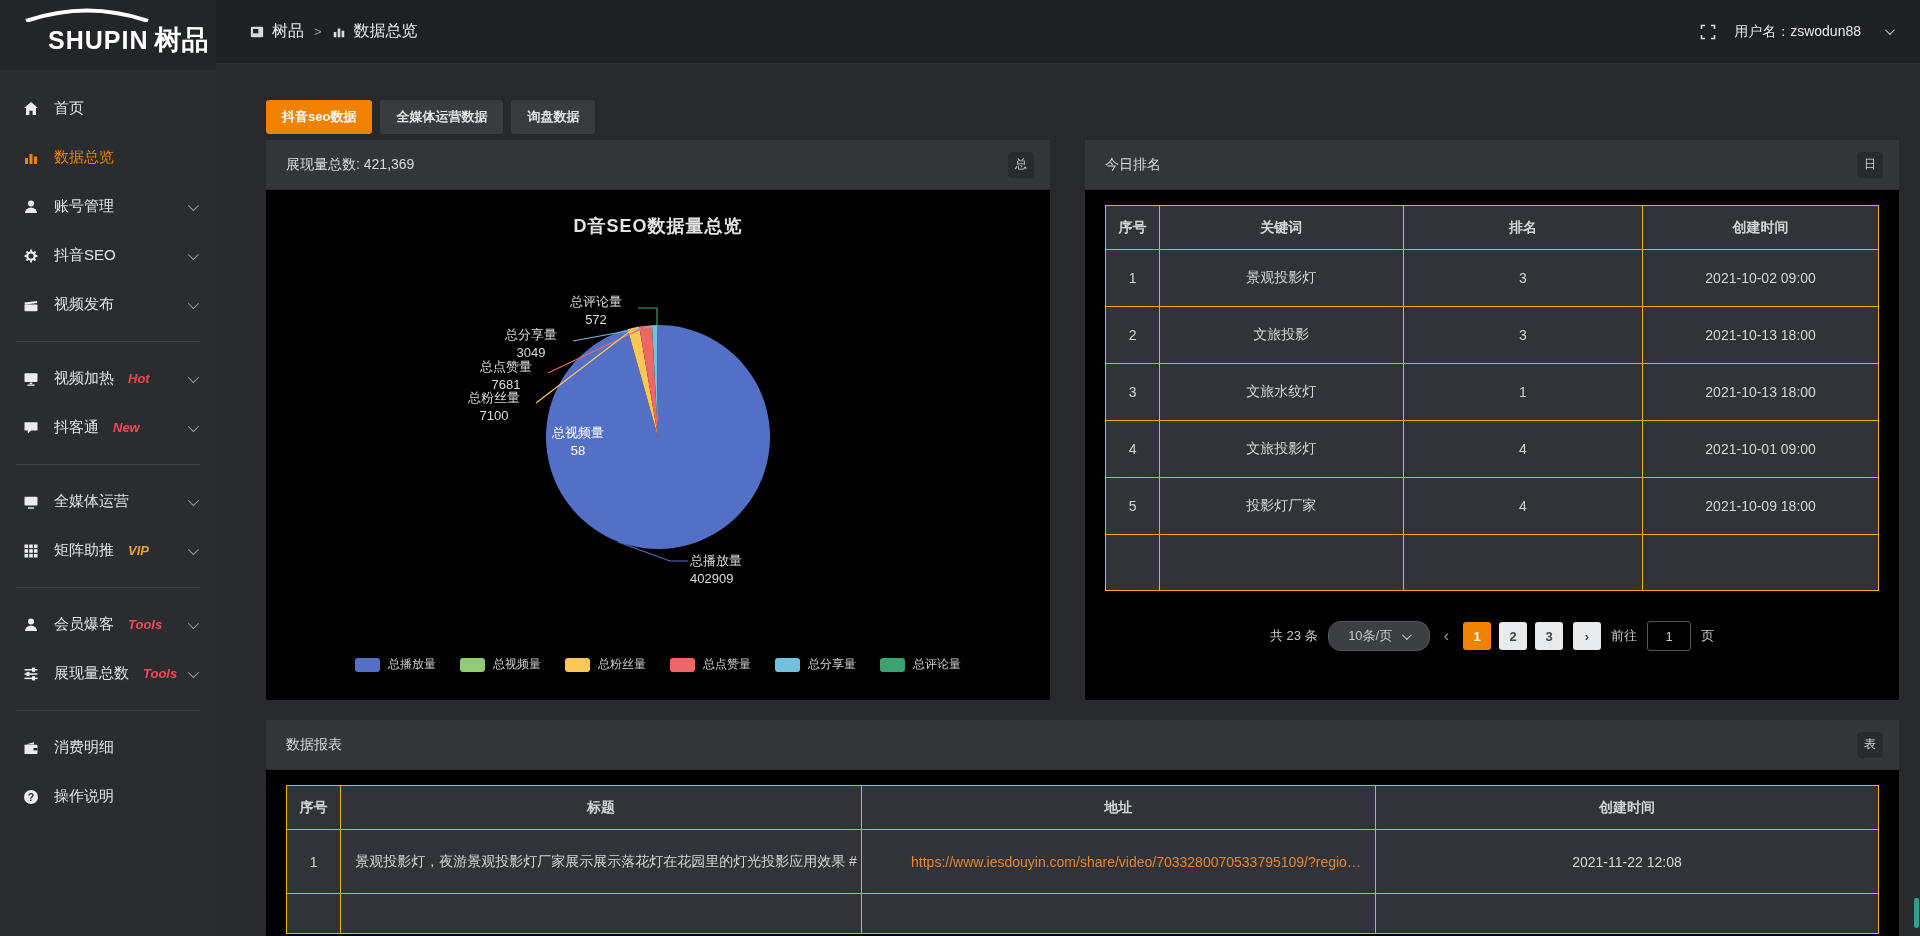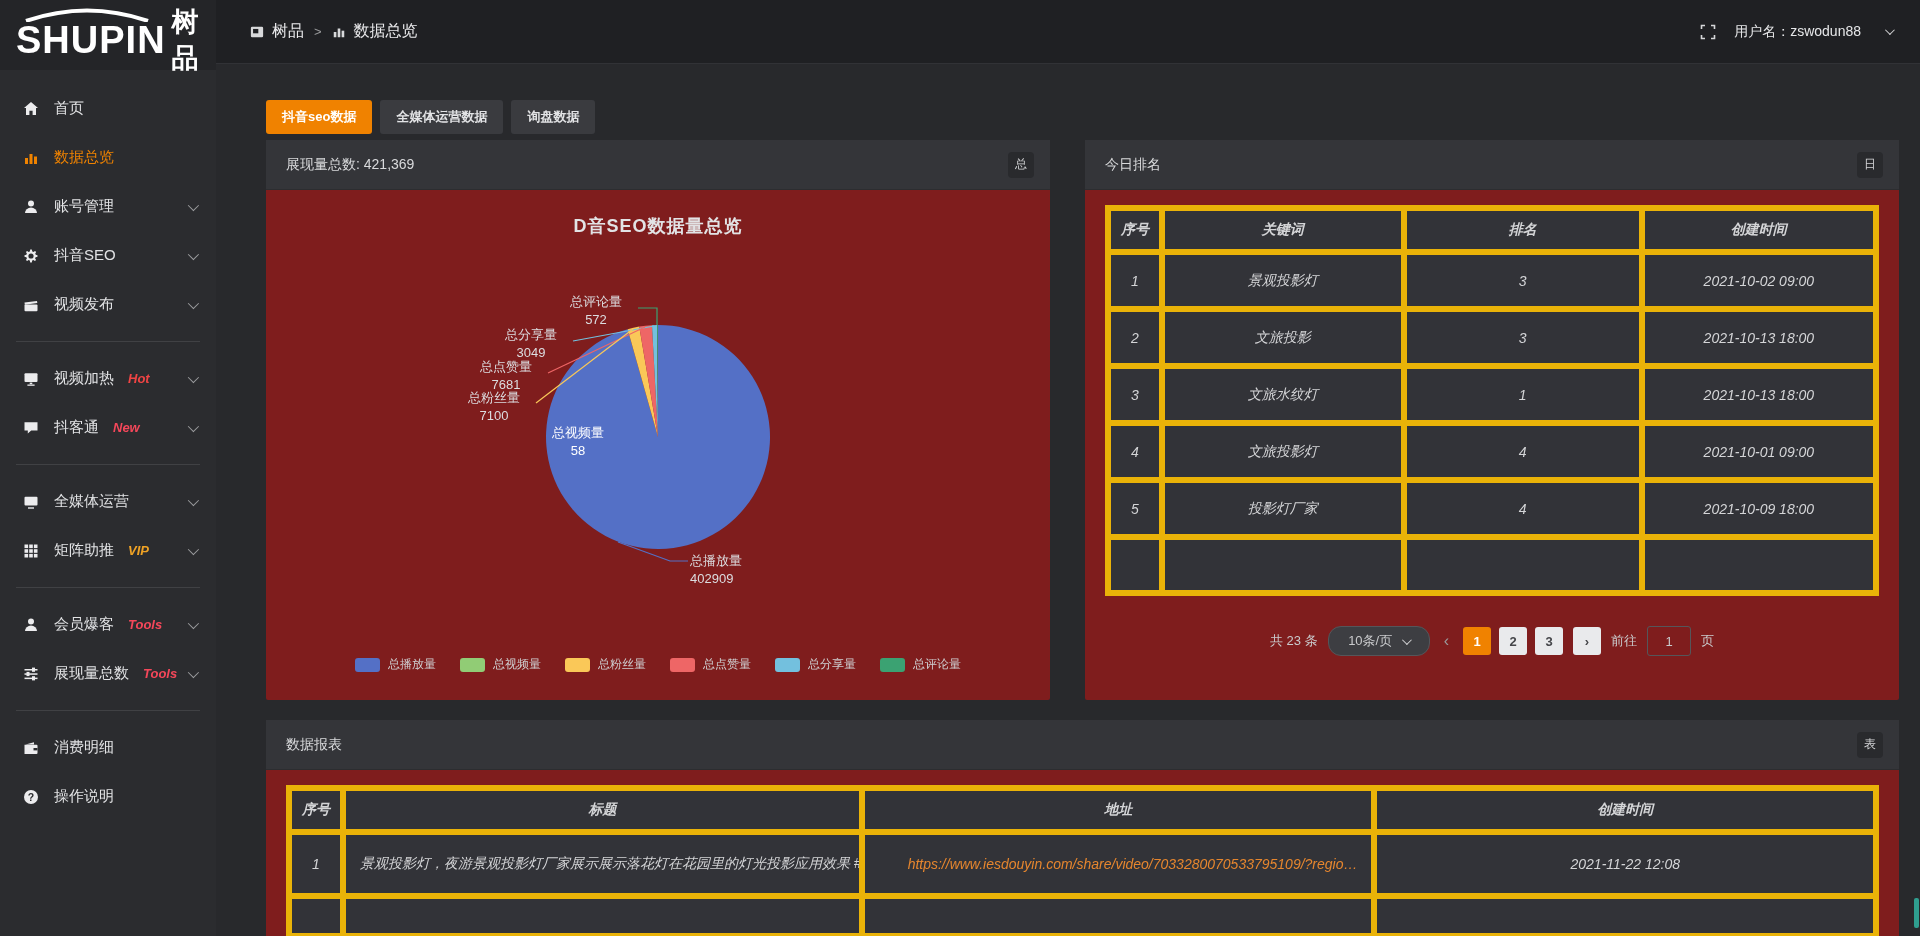--- a/index.html
+++ b/index.html
@@ -5,21 +5,21 @@
   * { margin:0; padding:0; box-sizing:border-box; }
   html,body { width:1920px; height:936px; overflow:hidden; }
   body {
     font-family:"Liberation Sans","DejaVu Sans",sans-serif;
     background:#28292c; color:#d5d6d8; position:relative;
   }
   
   .sidebar { position:absolute; left:0; top:0; width:216px; height:936px; background:#2b2c2f; z-index:5; }
   .logo { height:70px; background:#242528; display:flex; align-items:center; padding-left:16px; position:relative; }
   .logo-arc { position:absolute; left:22px; top:8px; }
-  .logo-en { font-size:38px; font-weight:bold; color:#fff; letter-spacing:1px; margin-top:10px; }
+  .logo-en { font-size:25px; font-weight:bold; color:#fff; letter-spacing:1px; margin-top:10px;margin-left:32px; }
   .logo-cn { font-size:27px; font-weight:bold; color:#fff; margin-left:6px; margin-top:10px; }
   .menu { padding-top:14px; }
   .menu-item { height:49px; display:flex; align-items:center; padding:0 20px 0 22px; cursor:pointer; color:#e2e3e5; font-size:15px; }
   .menu-item .icon { width:18px; height:16px; margin-right:14px; display:inline-flex; align-items:center; justify-content:center; color:#ececee; }
   .menu-item.active { color:#f08300; }
   .menu-item.active .icon { color:#f08300; }
   .mi-label { flex:0 0 auto; }
   .mi-badge { font-size:13px; font-weight:bold; font-style:italic; margin-left:14px; }
   .mi-chev { margin-left:auto; width:8px; height:8px; border-right:1.5px solid #9b9c9e; border-bottom:1.5px solid #9b9c9e; transform:rotate(45deg) translateY(-2px); }
   .menu-divider { height:1px; background:#404144; margin:12px 16px; }
@@ -32,21 +32,21 @@
   .topbar-right { margin-left:auto; display:flex; align-items:center; gap:18px; font-size:14px; color:#e6e7e9; }
   .fs-icon { display:inline-flex; cursor:pointer; }
   .user-chip { display:flex; align-items:center; gap:24px; cursor:pointer; }
   .chev-sm { width:7px; height:7px; border-right:1.5px solid #cfcfd1; border-bottom:1.5px solid #cfcfd1; transform:rotate(45deg) translateY(-2px); }
   
   .content { position:absolute; left:216px; top:64px; right:0; bottom:0; padding:36px 21px 0 50px; background:#28292c; }
   .tabs { display:flex; gap:8px; height:34px; }
   .tab { height:34px; padding:0 16px; display:flex; align-items:center; font-size:13px; border-radius:3px;
     background:#3a3b3f; color:#e3e4e6; cursor:pointer; font-weight:bold; }
   .tab.active { background:#f08200; color:#fff; }
-  .panel { background:#7f1d1d; border-radius:2px; }
+  .panel { background:#000000; border-radius:2px; }
   .panel-header { height:50px; background:#343539; display:flex; align-items:center; padding:0 16px 0 20px;
     font-size:14px; color:#d9dadc; border-bottom:1px solid #2c2d30; }
   .panel-badge { margin-left:auto; width:26px; height:26px; background:#292a2d; border-radius:4px; color:#d2d3d5;
     font-size:12px; display:flex; align-items:center; justify-content:center; cursor:pointer; }
   .panels-row { display:flex; gap:35px; margin-top:6px; }
   .panel-left { width:784px; height:560px; }
   .panel-right { flex:1; height:560px; }
   
   .chart-body { position:relative; width:100%; height:509px; }
   .chart-title { position:absolute; left:0; right:0; top:24px; text-align:center; font-size:18px; font-weight:600;
@@ -55,22 +55,22 @@
   .pie-label { position:absolute; font-size:13px; color:#dcdde0; line-height:1.4; text-align:center; }
   .pie-label .v { display:block; }
   .pl-play { text-align:left; }
   .pl-video { color:#fff; }
   .legend { position:absolute; left:0; right:0; bottom:26px; display:flex; justify-content:center; gap:24px; }
   .legend-item { display:flex; align-items:center; gap:8px; font-size:12px; color:#cfd0d2; cursor:pointer; }
   .legend-swatch { width:25px; height:14px; border-radius:3px; }
   
   .tbl-wrap { padding:15px 20px 0 20px; }
   table.grid { width:100%; border-collapse:collapse; table-layout:fixed; }
-  table.grid th, table.grid td { border:6px solid #eab308; background:#323338; color:#d4d5d7; font-size:14px;
-    text-align:center; font-weight:normal; overflow:hidden; white-space:nowrap;font-style:italic; }
+  table.grid th, table.grid td { border:1px solid #eab308; background:#323338; color:#d4d5d7; font-size:14px;
+    text-align:center; font-weight:normal; overflow:hidden; white-space:nowrap; }
   table.grid th { height:44px; font-weight:600; }
   .rank-grid td { height:57px; }
   .rank-grid tr.empty-row td { height:56px; }
   .report-grid td { height:64px; }
   .report-grid td.cell-left { text-align:right; padding:0 14px; }
   .report-grid tr.empty-row td { height:40px; }
   a.url-link { color:#e6862e; text-decoration:none; }
   
   .pagination { display:flex; align-items:center; justify-content:center; gap:10px; margin-top:30px;
     font-size:13px; color:#c9cacc; }

